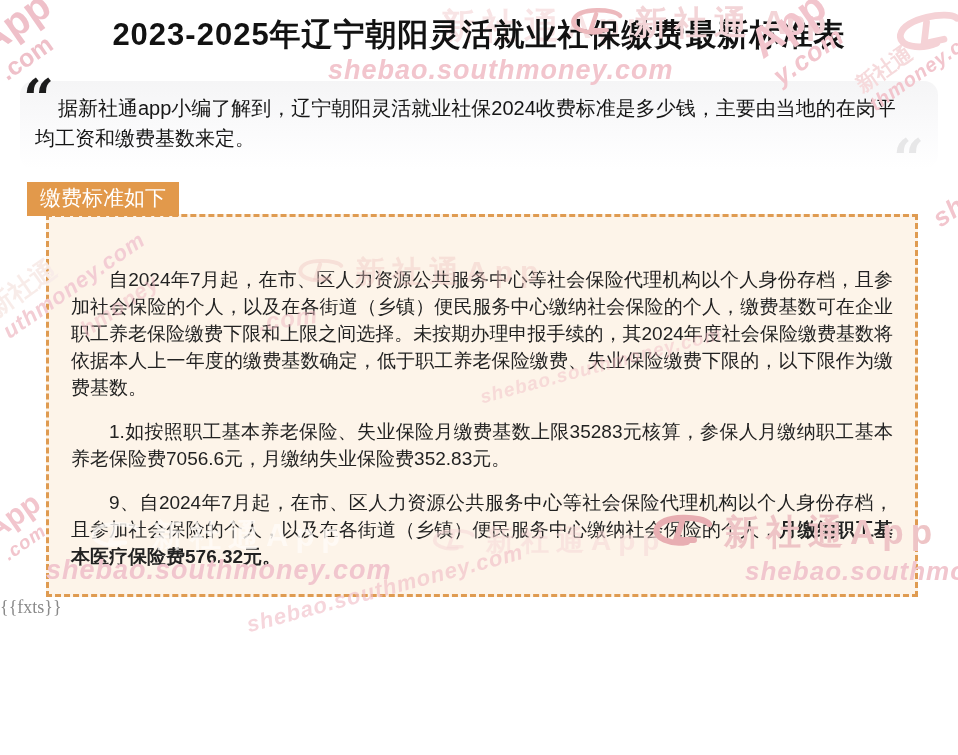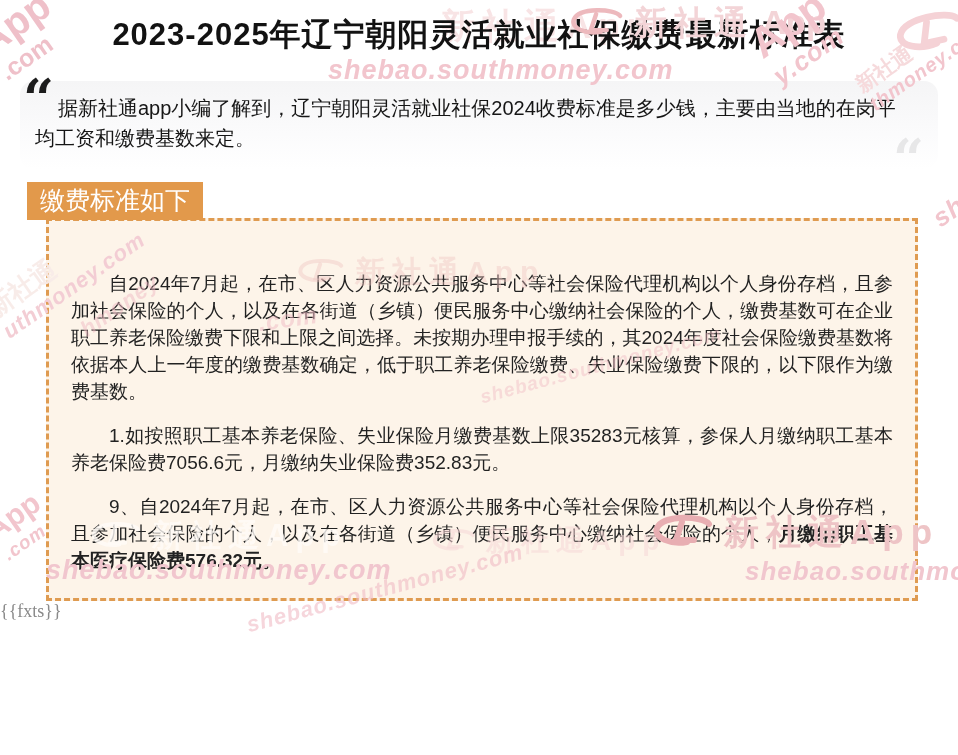--- a/index.html
+++ b/index.html
@@ -52,23 +52,23 @@
     font-size:54px; line-height:0.6; pointer-events:none;
   }
   .quote-mark.tl { top:2px; left:3px; color:#1c1c1c; }
   .quote-mark.br { bottom:-6px; right:14px; color:#e7e7e8; }
 
   
   .section-label {
     display:inline-block;
     margin:13px 0 0 27px;
     background:#e2994b; color:#ffffff;
-    font-size:25px; line-height:1;
+    font-size:21px; line-height:1;
     padding:6px 13px 7px 13px;
-    position:relative; z-index:3;
+    position:relative; z-index:3;font-family:Liberation Serif, serif;
   }
 
   
   .dashed-box {
     margin:-2px 40px 0 46px;
     border:3px dashed #df9b51;
     background:#fdf4e9;
     padding:49px 22px 24px 22px;
     position:relative;
   }

